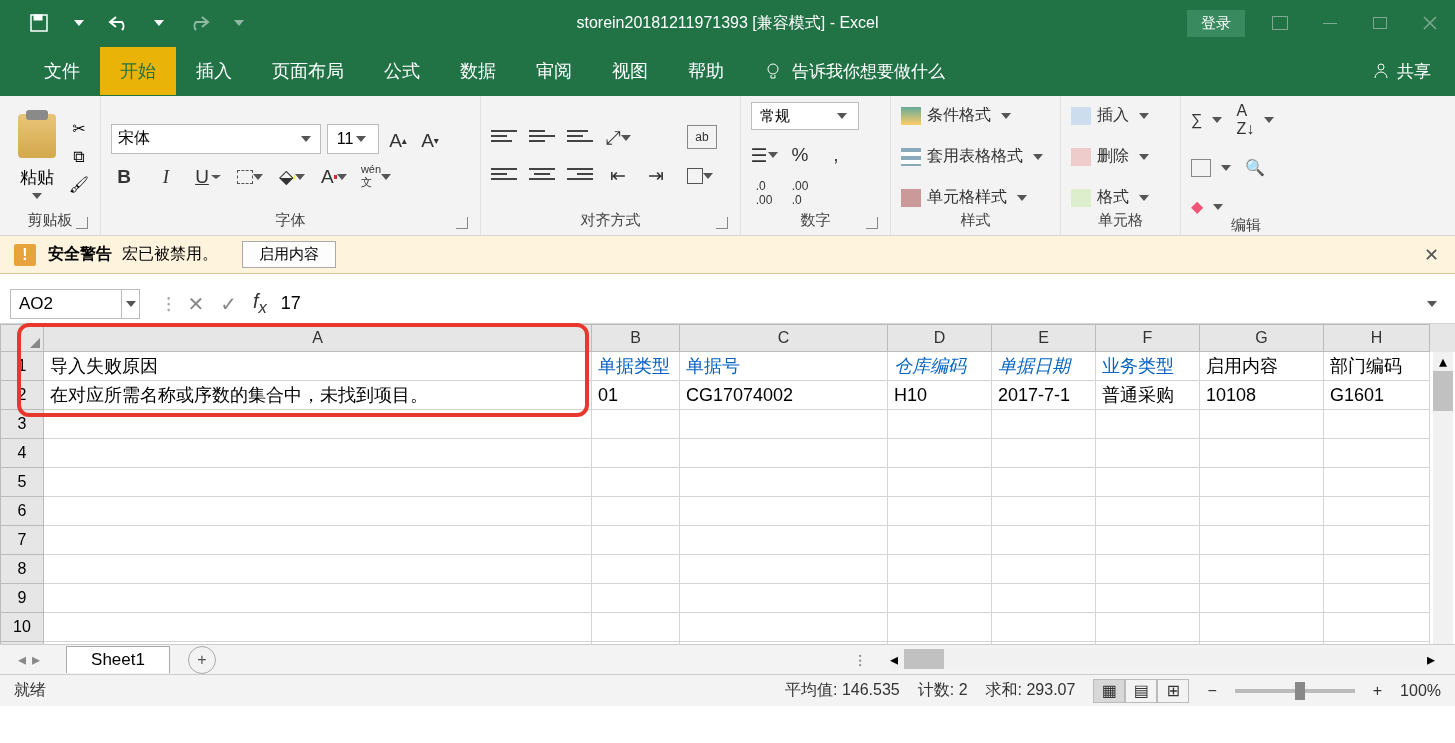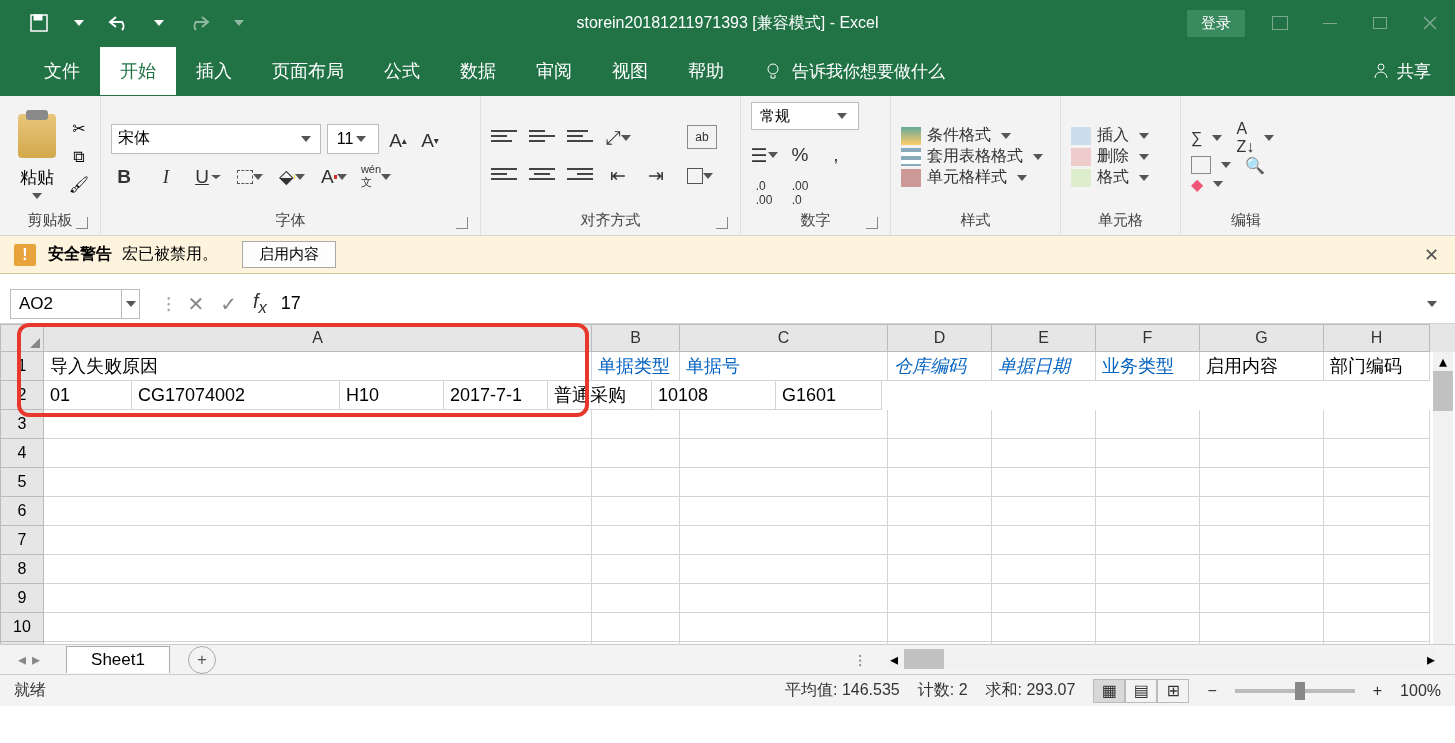--- a/index.html
+++ b/index.html
@@ -12,21 +12,21 @@
 .qat-btn svg { stroke: #fff; fill: none; }
 .title-text { position: absolute; left: 50%; transform: translateX(-50%); font-size: 16px; color: #fff; }
 .title-right { position: absolute; right: 10px; display: flex; align-items: center; gap: 20px; }
 .login-btn { background: #3a8a5f; padding: 4px 14px; font-size: 15px; cursor: pointer; }
 .win-btn { width: 30px; height: 30px; display: flex; align-items: center; justify-content: center; cursor: pointer; }
 .win-box { width: 16px; height: 14px; border: 1px solid #7fa892; }
 
 
 .ribbon-tabs { background: #217346; height: 50px; display: flex; align-items: center; padding-left: 24px; }
 .tab { padding: 12px 20px; color: #fff; font-size: 18px; cursor: pointer; }
-.tab.active { background: #ffffff; color: #217346; }
+.tab.active { background: #eab308; color: #217346; }
 .tell-me { display: flex; align-items: center; color: #fff; margin-left: 20px; font-size: 17px; }
 .tell-me svg { margin-right: 10px; }
 .share { position: absolute; right: 24px; display: flex; align-items: center; color: #fff; font-size: 17px; }
 .ribbon-tabs-row { position: relative; }
 
 
 .ribbon { background: #f3f3f3; border-bottom: 1px solid #d4d4d4; height: 140px; display: flex; }
 .group { border-right: 1px solid #e1e1e1; padding: 6px 10px 2px; display: flex; flex-direction: column; }
 .group-body { flex: 1; display: flex; align-items: center; }
 .group-label { text-align: center; font-size: 15px; color: #444; padding-bottom: 3px; position: relative; }
@@ -54,21 +54,21 @@
 
 .align-grid { display:flex; flex-direction: column; gap: 12px; }
 .align-row { display:flex; gap: 12px; }
 .align-btn { width: 26px; height: 22px; cursor:pointer; display:flex; flex-direction:column; gap:3px; justify-content:center; }
 .align-btn span { height:2px; background:#444; }
 
 
 .num-combo { width: 108px; height: 28px; border:1px solid #bcbcbc; background:#fff; display:flex; align-items:center; padding:0 8px; font-size:15px;}
 
 
-.vlist { display:flex; flex-direction:column; gap: 0; }
+.vlist { display:flex; flex-direction:column; gap: 20px; }
 .vlist-item { display:flex; align-items:center; gap:6px; font-size:16px; color:#333; cursor:pointer; }
 .vlist-item .ico { width:20px; height:18px; display:inline-block; }
 .dd-arrow { margin-left:4px; }
 
 
 .security-bar { background: #fef4dd; border-bottom: 1px solid #d4c89a; height: 38px; display:flex; align-items:center; padding: 0 14px; font-size: 16px; position:relative; }
 .shield { width:22px; height:22px; background:#e8a33d; border-radius:2px; display:flex; align-items:center; justify-content:center; color:#fff; font-weight:bold; margin-right:12px;}
 .enable-btn { border:1px solid #aaa; background:#fdfdfd; padding:3px 16px; margin-left: 24px; cursor:pointer; font-size:15px; }
 .close-x { position:absolute; right:16px; cursor:pointer; font-size:18px; color:#555; }
 
@@ -443,20 +443,21 @@
         <div class="cell link-blue" style="width: 88px;">单据类型</div>
         <div class="cell link-blue" style="width: 208px;">单据号</div>
         <div class="cell link-blue" style="width: 104px; font-style: italic;">仓库编码</div>
         <div class="cell link-blue" style="width: 104px; font-style: italic;">单据日期</div>
         <div class="cell link-blue" style="width: 104px;">业务类型</div>
         <div class="cell" style="width: 124px;">启用内容</div>
         <div class="cell" style="width: 106px;">部门编码</div>
       </div>
       <div class="row">
         <div class="row-hdr" style="height: 29px;">2</div>
+        <div class="cell" style="width: 548px;">在对应所需名称或序数的集合中，未找到项目。</div>
         <div class="cell" style="width: 88px; text-align: right;">01</div>
         <div class="cell" style="width: 208px;">CG17074002</div>
         <div class="cell" style="width: 104px;">H10</div>
         <div class="cell" style="width: 104px;">2017-7-1</div>
         <div class="cell" style="width: 104px;">普通采购</div>
         <div class="cell" style="width: 124px;">10108</div>
         <div class="cell" style="width: 106px; text-align: center;">G1601</div>
       </div>
       <div class="row">
         <div class="row-hdr" style="height: 29px;">3</div>

